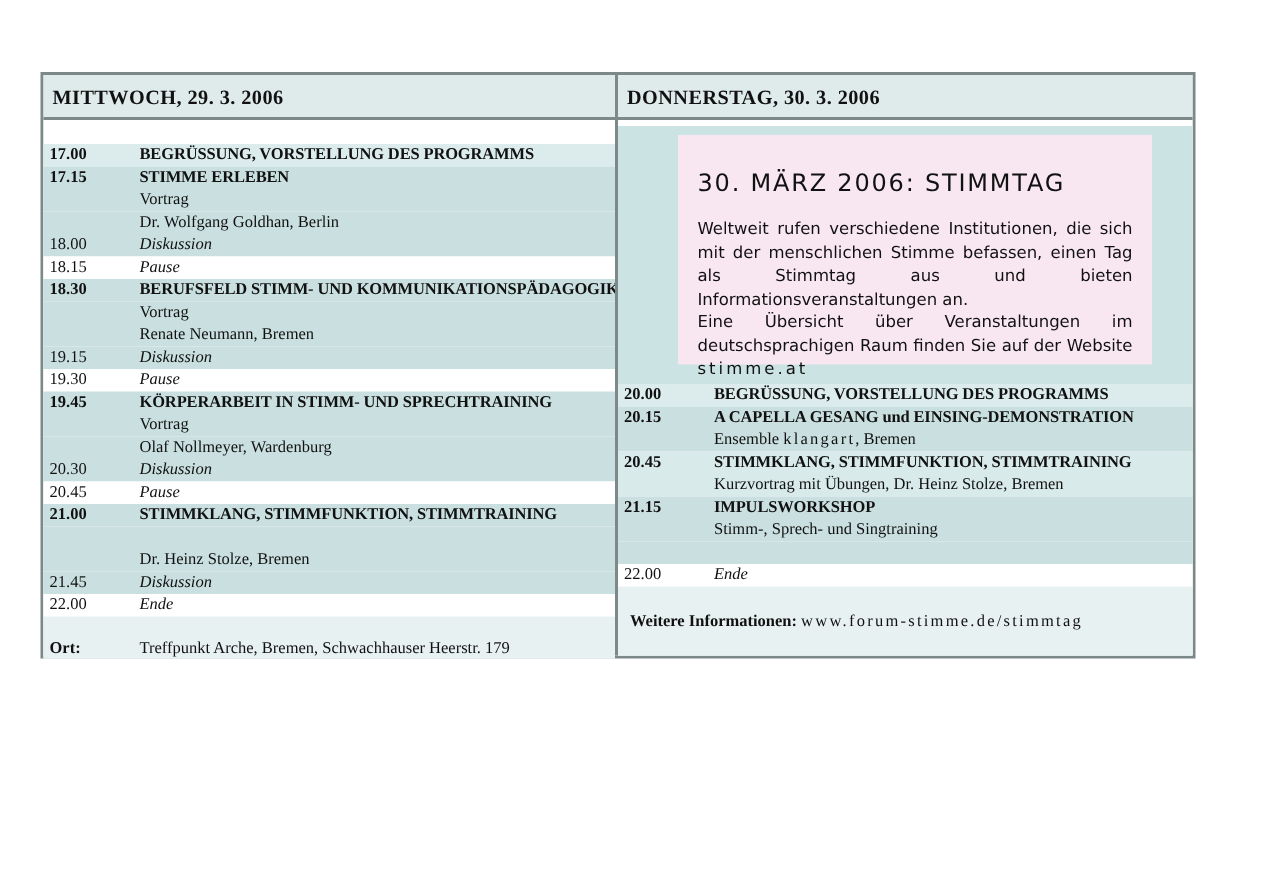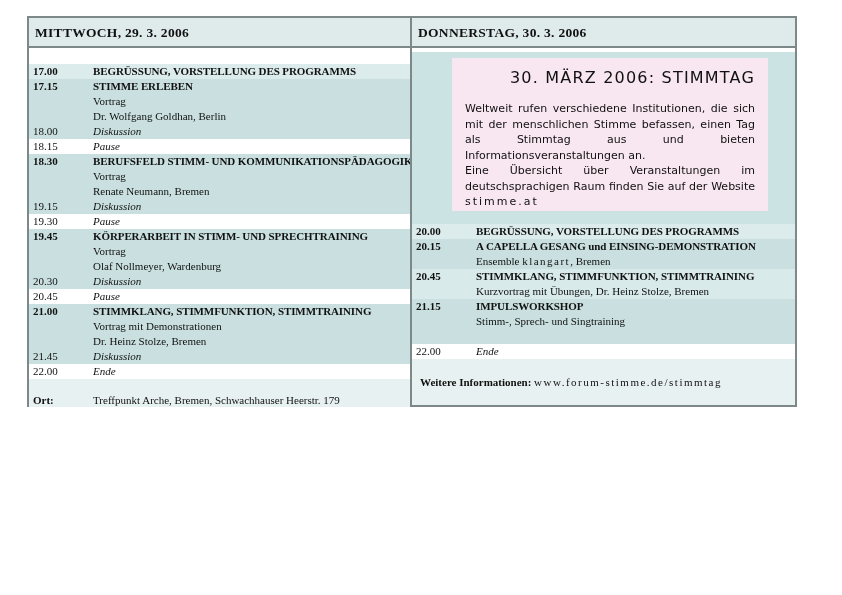--- a/index.html
+++ b/index.html
@@ -3,21 +3,21 @@
 <meta charset="utf-8">
 <style>
   :root{
     --border:#7d8888; --header-bg:#dfeaea; --row-intro:#dcecec;
     --row-session:#cae0e0; --row-session-light:#d8eaea; --infobox-area:#cce3e3;
     --infobox-pink:#f8e6f1; --footer-band:#e8f1f1; --text:#111111; --page-bg:#ffffff;
   }
   *{margin:0;padding:0;box-sizing:border-box}
   body{background:var(--page-bg);font-family:"Liberation Serif",serif;color:var(--text)}
   .page{position:relative;width:842px;height:595px;background:var(--page-bg);overflow:hidden}
-  .sheet{position:absolute;left:27px;top:16px;width:770px;height:391px;
+  .sheet{position:absolute;left:27px;top:48px;width:770px;height:391px;
          border:2px solid var(--border);display:flex;background:#fff}
   .col{width:50%;display:flex;flex-direction:column}
   .col.left{border-right:2px solid var(--border)}
   .col-header{height:30px;line-height:30px;flex:none;background:var(--header-bg);
               border-bottom:2px solid var(--border);font-weight:bold;font-size:13.5px;
               padding-left:6px;letter-spacing:.3px}
   .col-body{flex:1;display:flex;flex-direction:column;background:#fff;padding-top:16px}
   .row{display:flex;height:15px;line-height:15px;font-size:11px;flex:none}
   .t{width:64px;padding-left:4px;flex:none}
   .c{flex:1;white-space:nowrap;overflow:hidden}
@@ -28,21 +28,21 @@
   .bg-b{background:var(--row-session)}
   .bg-c{background:var(--row-session-light)}
   .bg-w{background:#fff}
   .brand{letter-spacing:1.5px}
   .spaced{letter-spacing:1.5px}
   
   .info-area{flex:none;height:172px;background:var(--infobox-area);margin-top:2px;
              padding:6px 27px 0 40px}
   .info-box{width:100%;height:153px;background:var(--infobox-pink);
             font-family:"DejaVu Sans",sans-serif;padding:10px 13px 0 13px}
-  .info-title{text-align:right;font-size:16px;letter-spacing:1.2px;margin:0 0 14px 0}
+  .info-title{text-align:left;font-size:16px;letter-spacing:1.2px;margin:12px 0 14px 0}
   .info-p{font-size:11px;line-height:15.5px;text-align:justify;text-justify:inter-word}
   .site{letter-spacing:2px}
   
   .foot-band{flex:1;background:var(--footer-band);padding-top:14px}
   .foot-row{display:flex;height:14px;line-height:14px;font-size:11px}
   .fl{width:64px;padding-left:4px;font-weight:bold;flex:none}
   .fv{flex:1;white-space:nowrap}
   .foot-inline{padding-left:8px;font-size:11px;line-height:14px;margin-top:2px;white-space:nowrap}
   .foot-inline .lbl{font-weight:bold}
 </style>
@@ -119,21 +119,20 @@
         <div class="row bg-w it">
           <span class="t">20.45</span>
           <span class="c">Pause</span>
         </div>
         <div class="row bg-b bt title">
           <span class="t">21.00</span>
           <span class="c">STIMMKLANG, STIMMFUNKTION, STIMMTRAINING</span>
         </div>
         <div class="row bg-b">
           <span class="t"></span>
-          <span class="c">Vortrag mit Demonstrationen</span>
         </div>
         <div class="row bg-b">
           <span class="t"></span>
           <span class="c">Dr. Heinz Stolze, Bremen</span>
         </div>
         <div class="row bg-b it">
           <span class="t">21.45</span>
           <span class="c">Diskussion</span>
         </div>
         <div class="row bg-w it">

